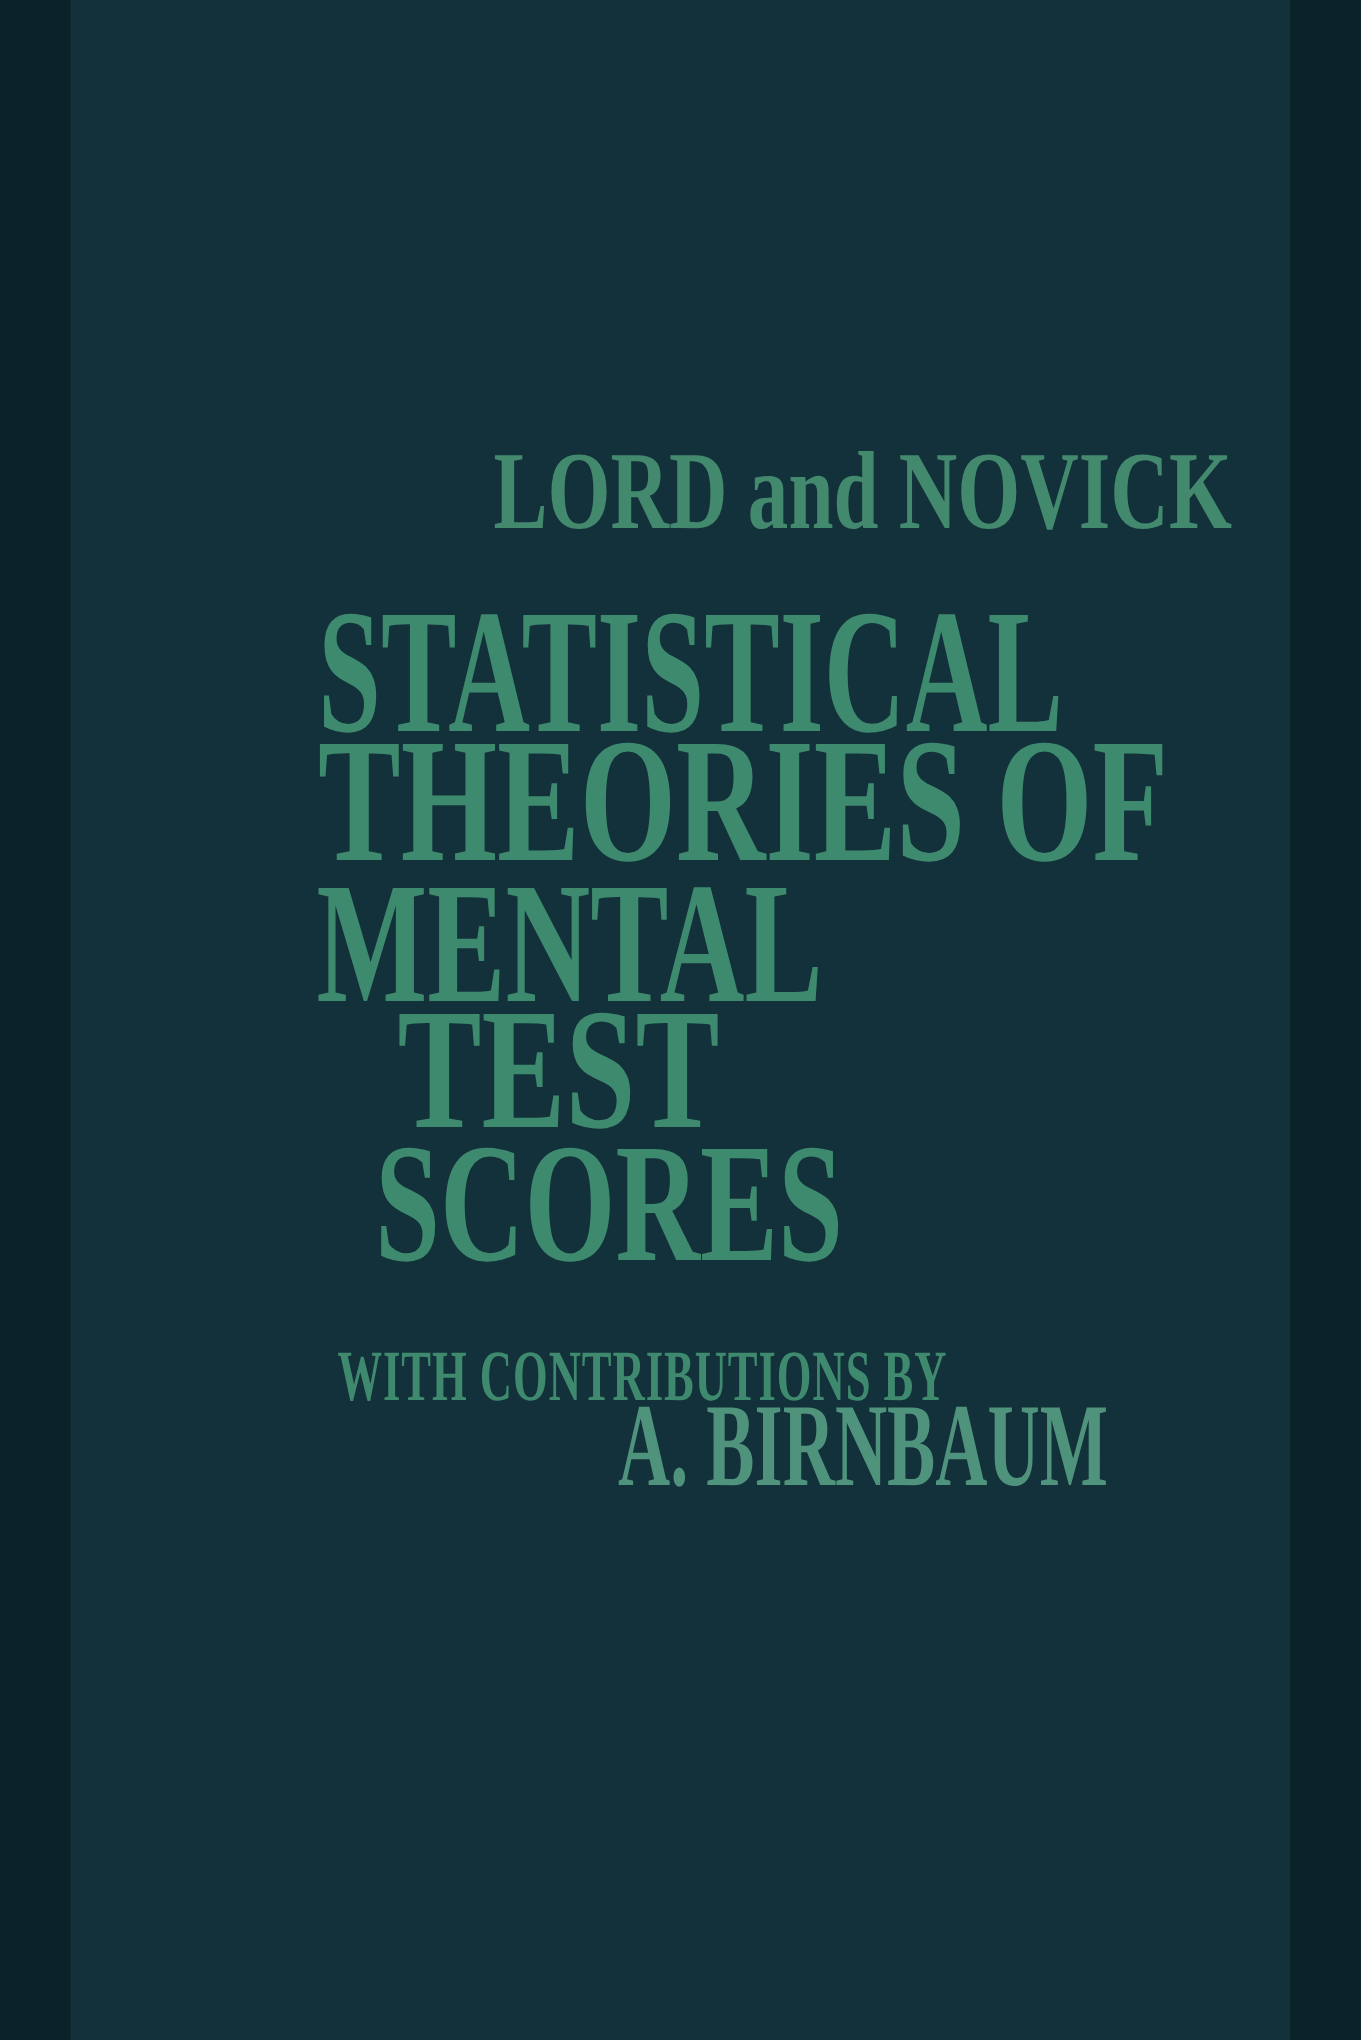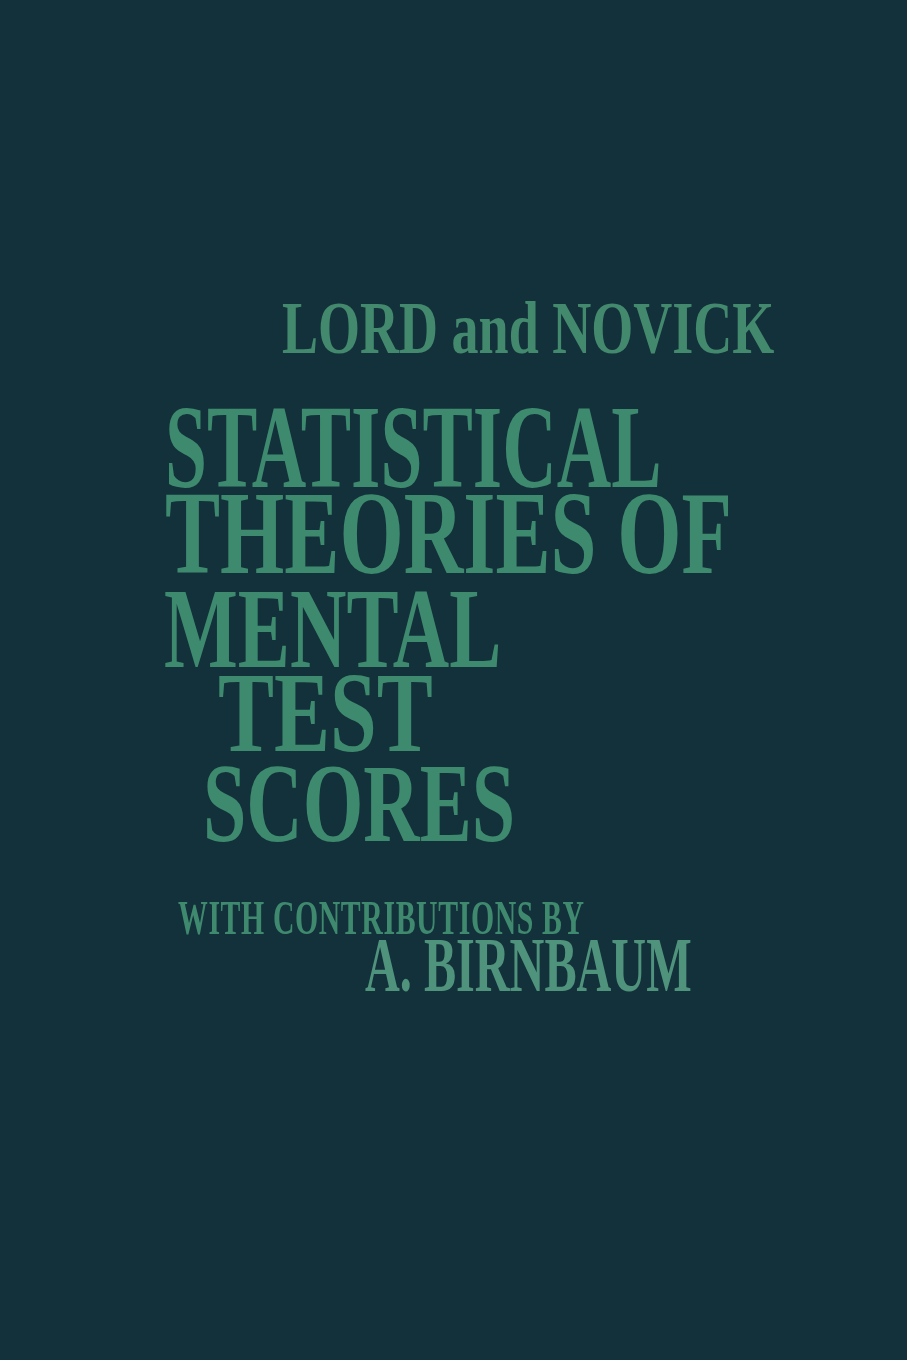--- a/index.html
+++ b/index.html
@@ -5,21 +5,21 @@
   :root{
     --background:#13313a;
     --title-green:#3e8a6e;
     --authors-green:#43896d;
     --contrib-green:#3f8a6f;
     --birnbaum-green:#4f937c;
   }
   html,body{margin:0;padding:0;background:#0c2229;}
   .cover{
     position:relative;
-    width:907px;height:1360px;
+    width:813px;height:1360px;
     margin:0 auto;
     background:var(--background);
     overflow:hidden;
     font-family:"Liberation Serif", serif;
     font-weight:bold;
   }
   .line{
     position:absolute;
     line-height:1;
     white-space:nowrap;

